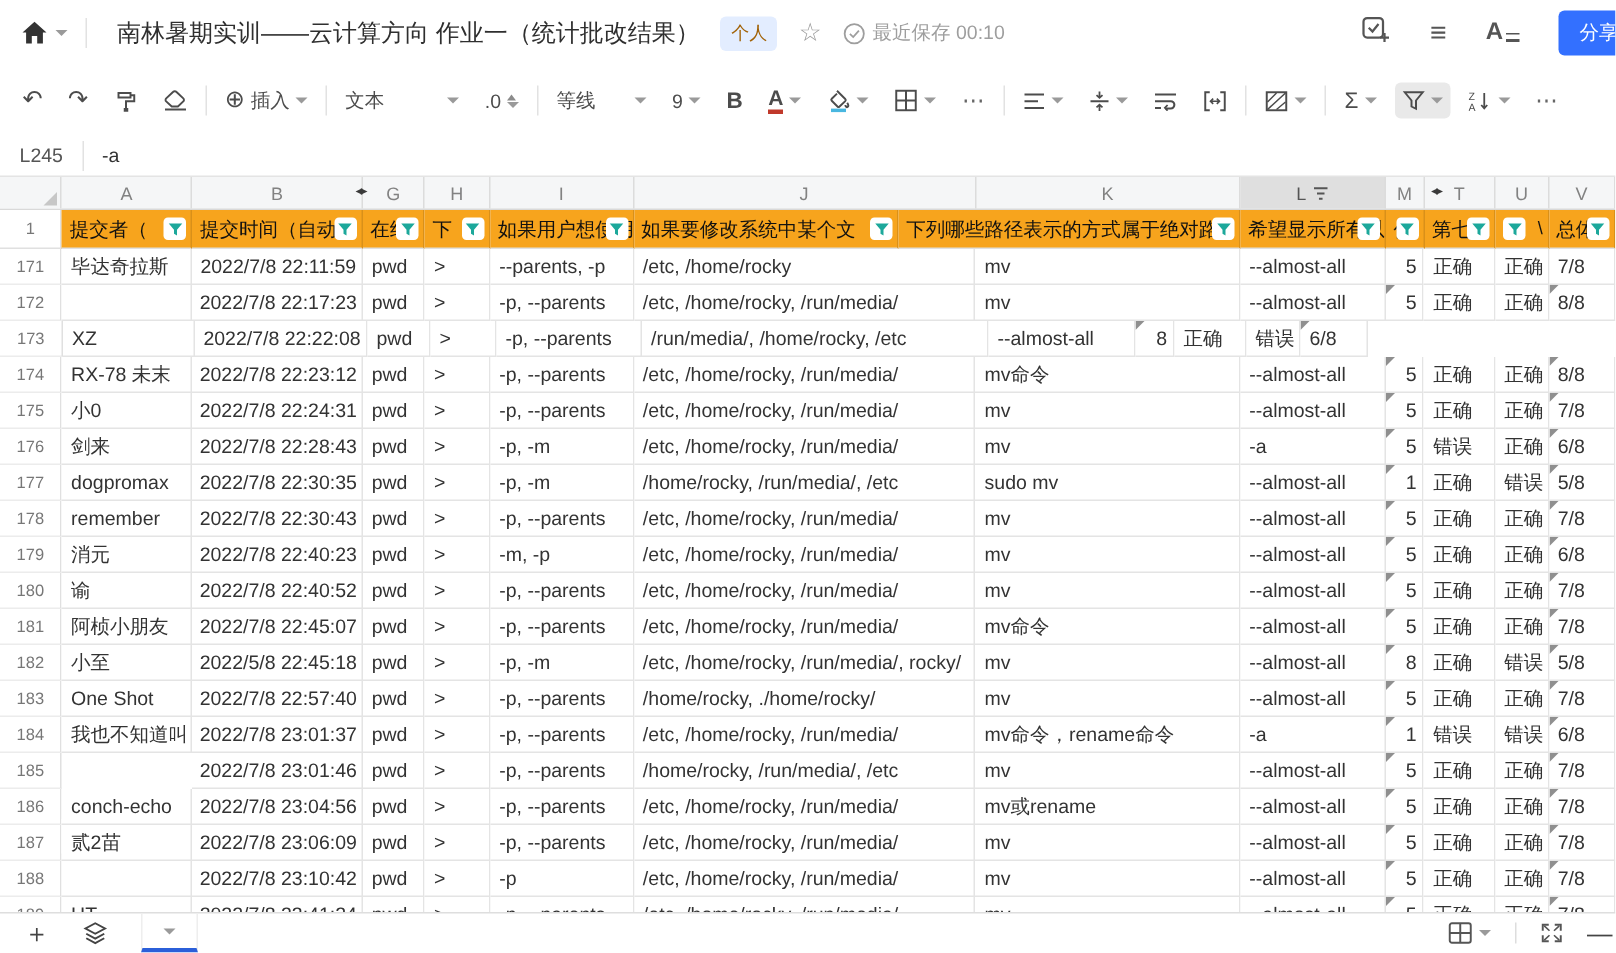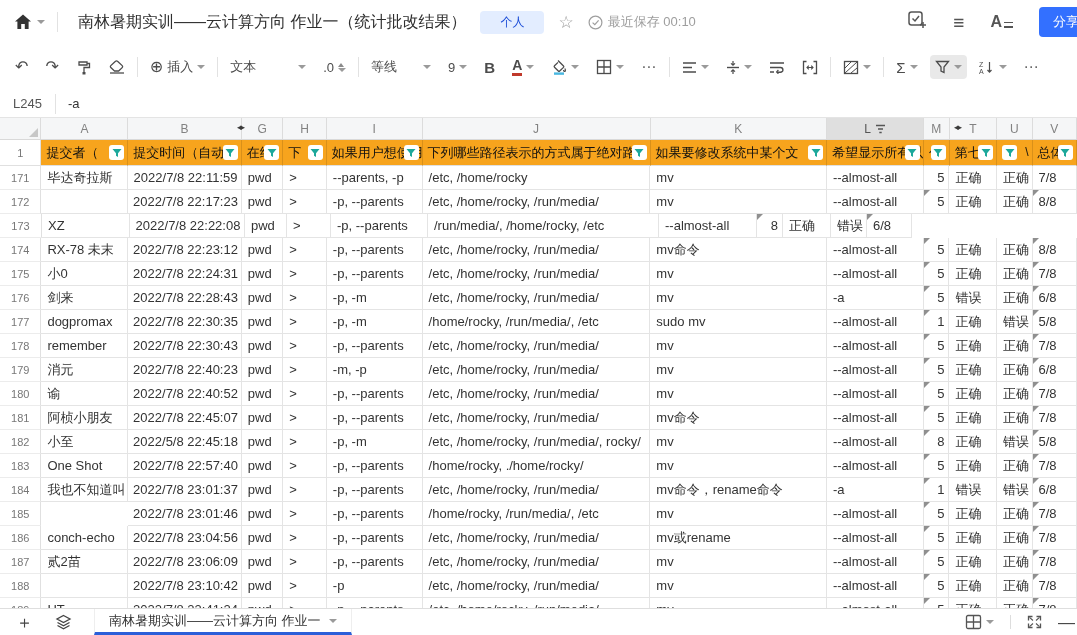--- a/index.html
+++ b/index.html
@@ -5,21 +5,21 @@
   * { margin:0; padding:0; box-sizing:border-box; }
   html,body { width:1077px; height:635px; overflow:hidden; background:#fff;
     font-family:"Liberation Sans","DejaVu Sans",sans-serif; }
   .vdiv { width:1px; height:20px; background:#e2e2e2; }
 
   
   .titlebar { height:44px; display:flex; align-items:center; padding:0 0 0 14px; overflow:hidden; background:#fff; }
   .home-wrap { display:flex; align-items:center; gap:5px; cursor:pointer; }
   .crt { width:0; height:0; border-left:4px solid transparent; border-right:4px solid transparent; border-top:4.5px solid #9a9a9a; display:inline-block; }
   .doc-title { font-size:16px; color:#2f2f2f; margin:0 14px 0 20px; white-space:nowrap; }
-  .badge { background:#e3edff; color:#1d4ed8; font-size:12px; padding:3px 20px; border-radius:4px; margin-right:14px; white-space:nowrap; }
+  .badge { background:#e3edff; color:#a16207; font-size:12px; padding:3px 7px; border-radius:4px; margin-right:14px; white-space:nowrap; }
   .star { font-size:17px; color:#9a9a9a; margin-right:14px; }
   .savewrap { display:flex; align-items:center; gap:5px; color:#9e9e9e; font-size:13px; white-space:nowrap; }
   .tb-right { margin-left:auto; display:flex; align-items:center; gap:26px; }
   .ham { font-size:19px; color:#555; line-height:1; }
   .amode { display:flex; align-items:flex-end; gap:2px; color:#555; }
   .amode .a { font-size:16px; font-weight:bold; line-height:1; }
   .amode .lines { display:flex; flex-direction:column; gap:3px; padding-bottom:2px; }
   .amode .lines i { display:block; width:9px; height:1.6px; background:#555; }
   .share { background:#3370ff; color:#fff; font-size:13px; height:30px; width:76px; border:none; border-radius:4px; margin-right:-38px; padding-left:14px; text-align:left; }
 
@@ -323,30 +323,30 @@
         </span>
       </div>
       <div class="hcell" style="width: 97px;">
         <span class="htxt">如果用户想使用</span>
         <span class="chip">
           <svg width="10" height="10" viewBox="0 0 10 10">
             <path d="M0.5 1h9L6 5.2V9L4 7.8V5.2Z" fill="#1CA89B"></path>
           </svg>
         </span>
       </div>
-      <div class="hcell" style="width: 231px;">
-        <span class="htxt">下列哪些路径表示的方式属于绝对路</span>
+      <div class="hcell" style="width: 179px;">
+        <span class="htxt">如果要修改系统中某个文</span>
         <span class="chip">
           <svg width="10" height="10" viewBox="0 0 10 10">
             <path d="M0.5 1h9L6 5.2V9L4 7.8V5.2Z" fill="#1CA89B"></path>
           </svg>
         </span>
       </div>
-      <div class="hcell" style="width: 179px;">
-        <span class="htxt">如果要修改系统中某个文</span>
+      <div class="hcell" style="width: 231px;">
+        <span class="htxt">下列哪些路径表示的方式属于绝对路</span>
         <span class="chip">
           <svg width="10" height="10" viewBox="0 0 10 10">
             <path d="M0.5 1h9L6 5.2V9L4 7.8V5.2Z" fill="#1CA89B"></path>
           </svg>
         </span>
       </div>
       <div class="hcell" style="width: 98px;">
         <span class="htxt">希望显示所有以.符</span>
         <span class="chip">
           <svg width="10" height="10" viewBox="0 0 10 10">
@@ -1169,21 +1169,20 @@
 <div class="sheetbar">
   <span class="sb-ic">＋</span>
   <span class="sb-ic">
     <svg width="17" height="16" viewBox="0 0 17 16">
         <path d="M8.5 1.5 15 5 8.5 8.5 2 5Z" fill="none" stroke="#444" stroke-width="1.3"></path>
         <path d="M2.5 8.5 8.5 11.8 14.5 8.5" fill="none" stroke="#444" stroke-width="1.3"></path>
         <path d="M2.5 11.5 8.5 14.8 14.5 11.5" fill="none" stroke="#444" stroke-width="1.3"></path>
       </svg>
   </span>
   <span class="tab">
-    <span>南林暑期实训——云计算方向 作业一</span>
     <i class="crt"></i>
   </span>
   <span class="sb-right">
     <span class="sb-ic" style="margin:0;gap:4px">
       <svg width="17" height="16" viewBox="0 0 17 16">
           <rect x="1.5" y="1.5" width="14" height="13" rx="1.5" fill="none" stroke="#555" stroke-width="1.3"></rect>
           <path d="M8.5 1.5v13M1.5 8h14" stroke="#555" stroke-width="1.3"></path>
         </svg>
       <i class="crt"></i>
     </span>

